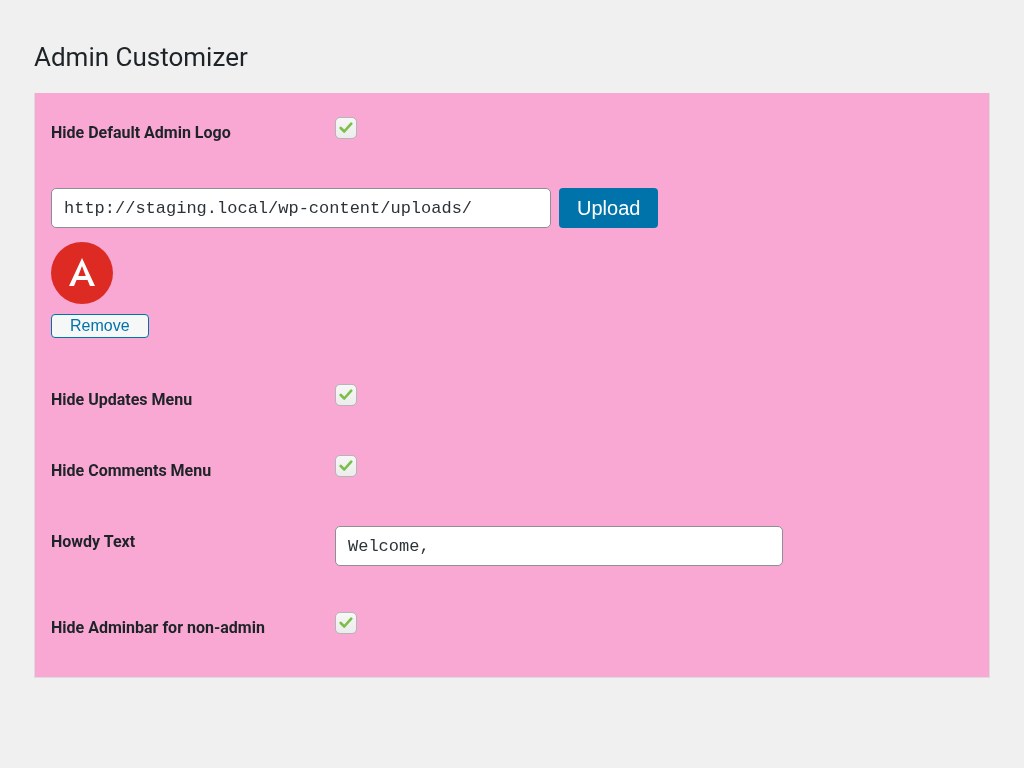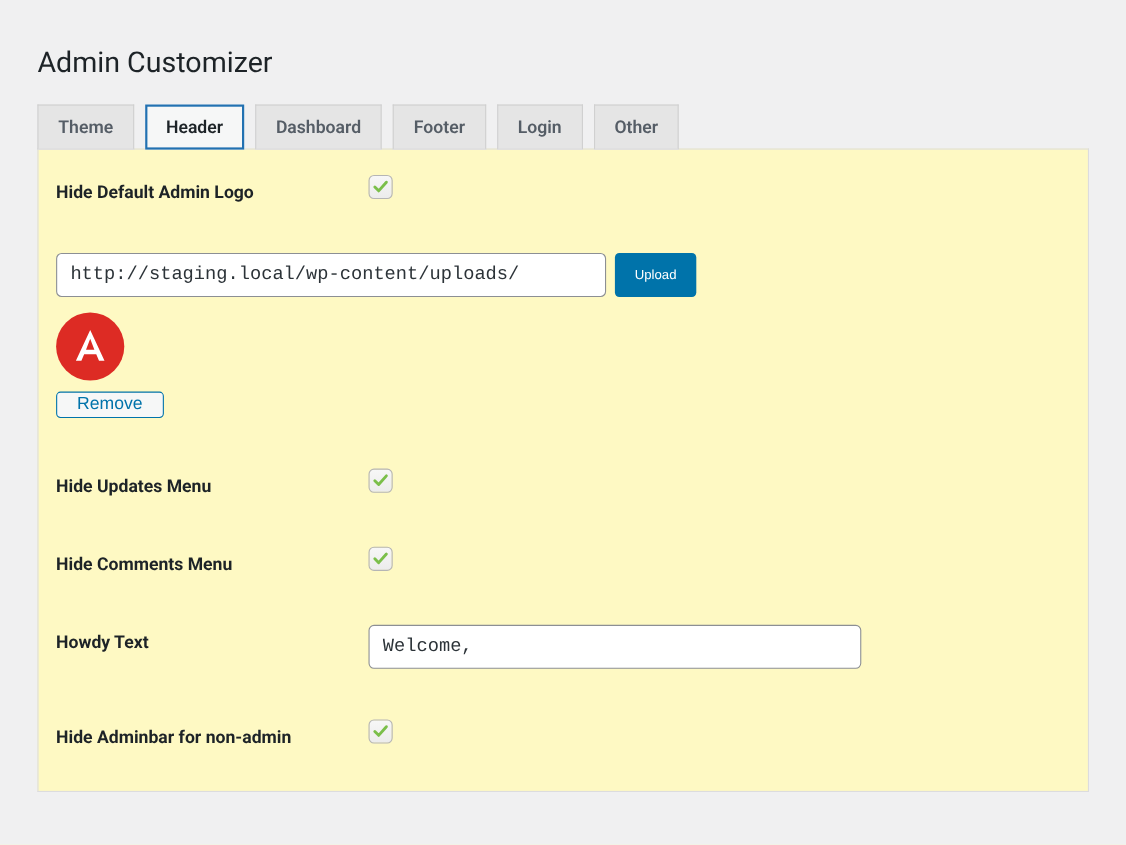--- a/index.html
+++ b/index.html
@@ -39,21 +39,21 @@
     position: relative;
     top: 1px;
   }
   .tab.active {
     background: #f6f7f7;
     border: 2px solid #2271b1;
     color: #1d2327;
     padding: 9px 17px;
   }
   .panel {
-    background: #fef9c3;
+    background: #f9a8d4;
     border: 1px solid #dcdcde;
     border-top: none;
     padding: 24px 16px 40px 16px;
     margin-top: -1px;
   }
   .form-row {
     display: flex;
     align-items: flex-start;
     margin-bottom: 46px;
   }
@@ -101,21 +101,21 @@
     display: flex;
     align-items: center;
     gap: 8px;
   }
   .btn-primary {
     background: #0073aa;
     color: #fff;
     border: none;
     height: 40px;
     padding: 0 18px;
-    font-size: 12px;
+    font-size: 20px;
     border-radius: 4px;
     cursor: pointer;
   }
   .logo-preview {
     margin-top: 14px;
     margin-bottom: 10px;
   }
   .logo-circle {
     width: 62px; height: 62px;
     background: #dd2b24;
@@ -132,28 +132,20 @@
     font-size: 16px;
     cursor: pointer;
   }
 </style>
 </head>
 <body>
 
 <div class="wrap">
   <h1 class="page-title">Admin Customizer</h1>
 
-  <div class="tabs">
-    <div class="tab">Theme</div>
-    <div class="tab active">Header</div>
-    <div class="tab">Dashboard</div>
-    <div class="tab">Footer</div>
-    <div class="tab">Login</div>
-    <div class="tab">Other</div>
-  </div>
 
   <div class="panel">
 
     <div class="form-row">
       <div class="form-label">Hide Default Admin Logo</div>
       <div class="form-control">
         <span class="chk">
           <svg viewBox="0 0 16 16">
               <path d="M2 8 L6 12 L14 3" stroke="#7bbf4a" stroke-width="3" fill="none" stroke-linecap="round" stroke-linejoin="round"></path>
             </svg>

